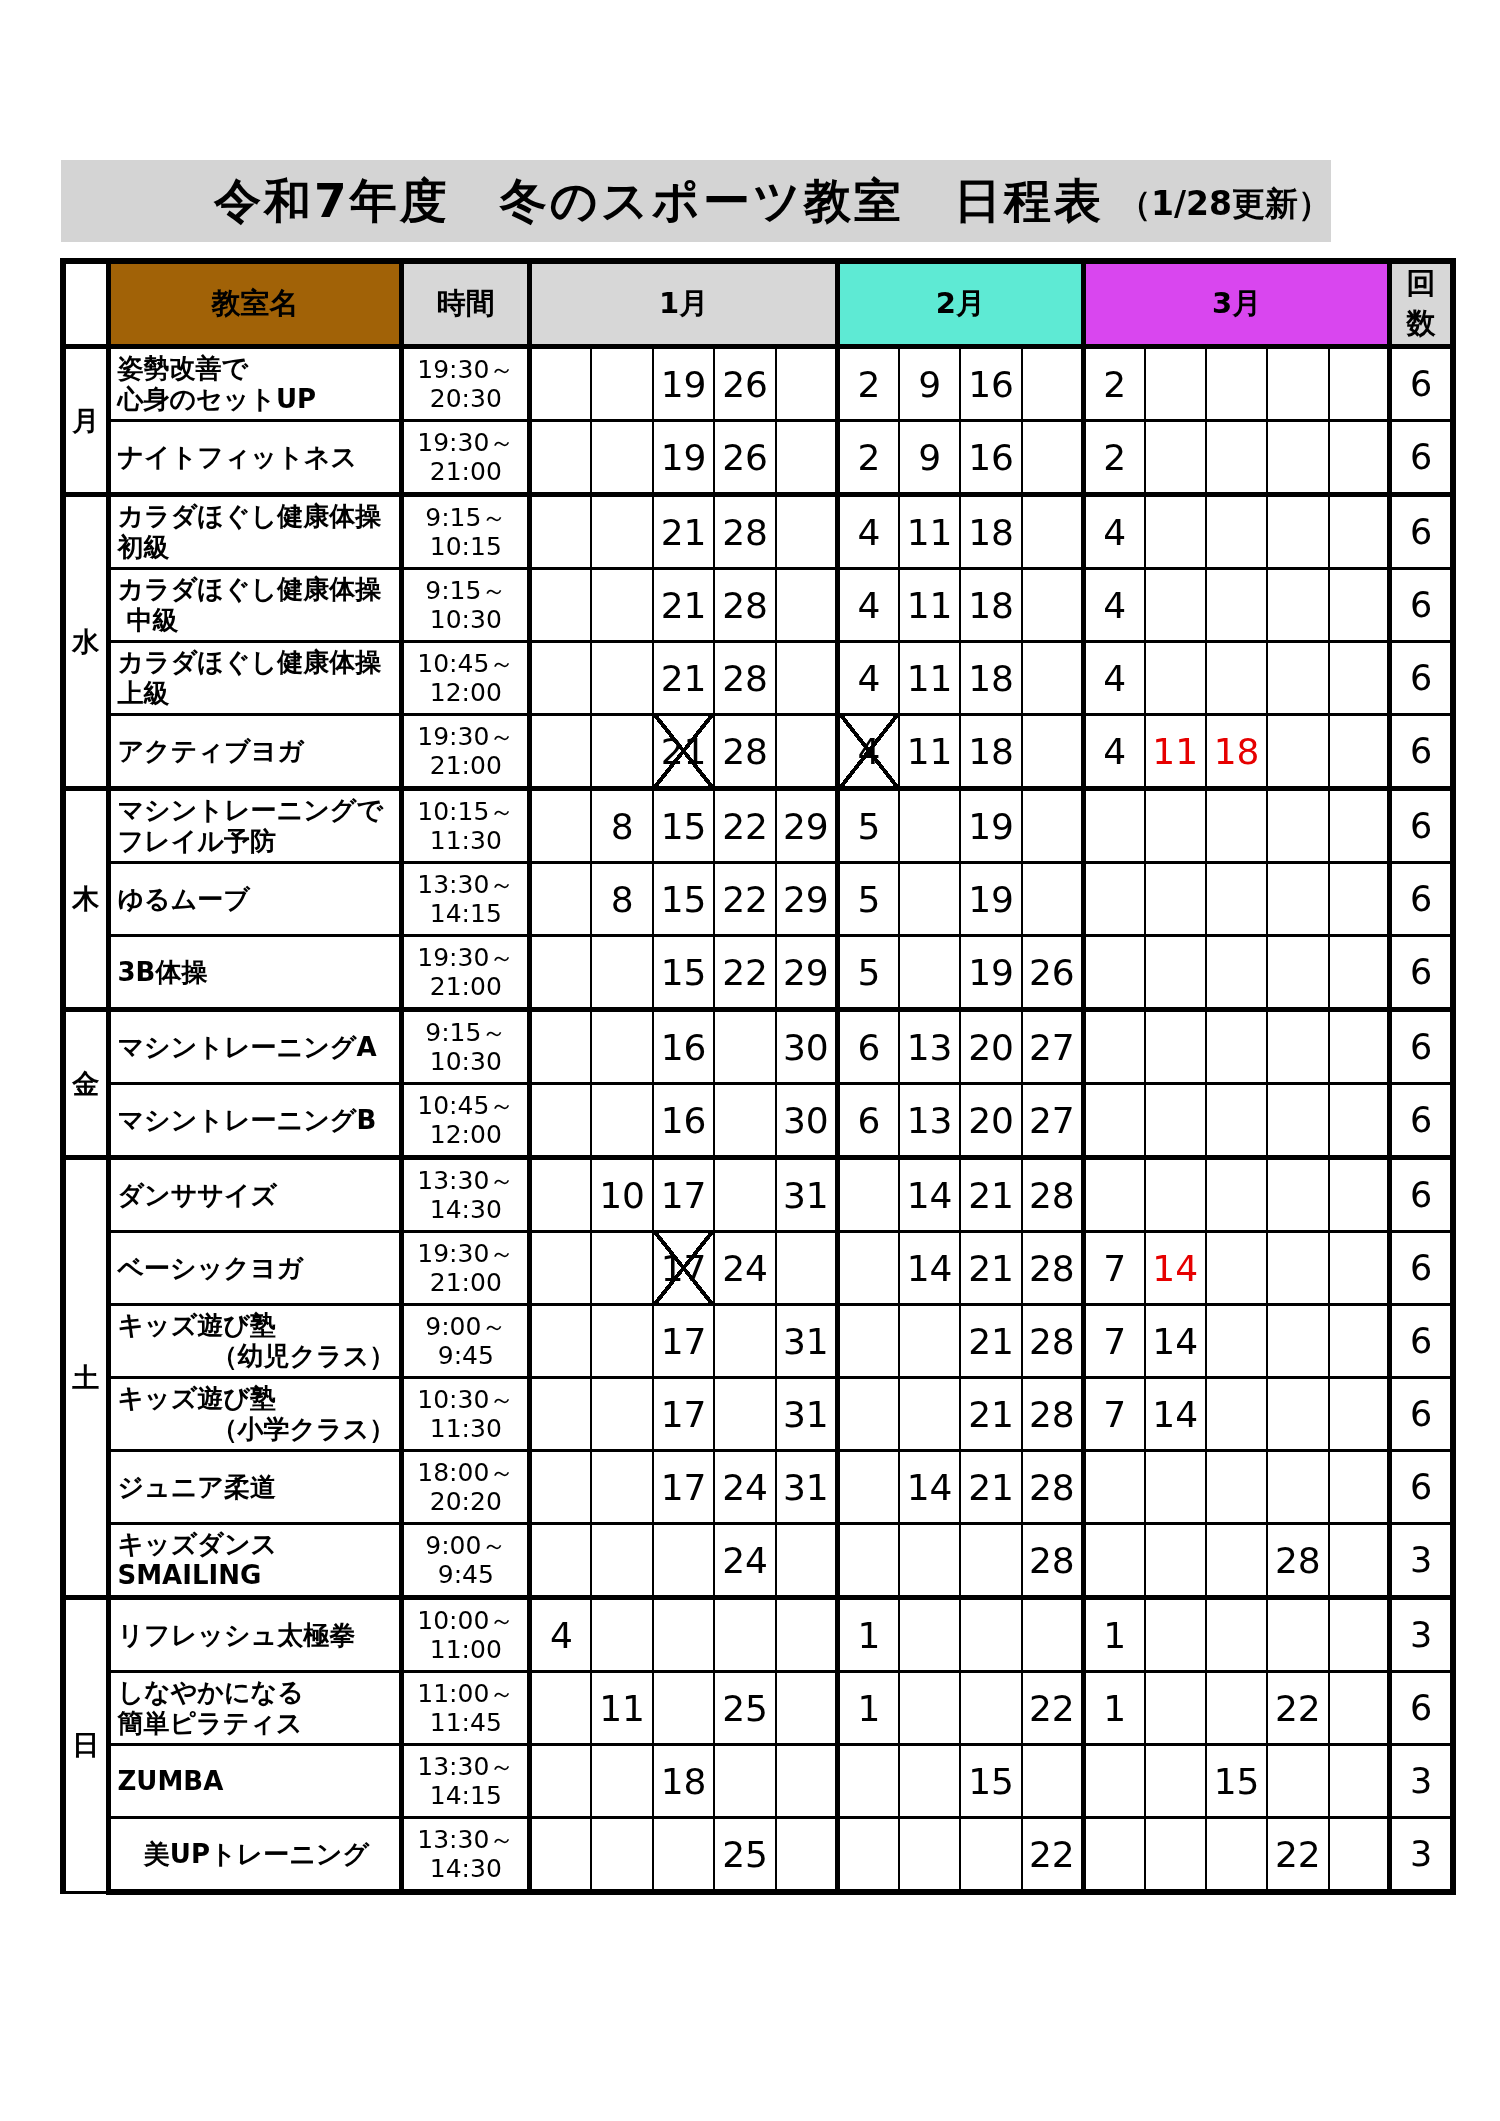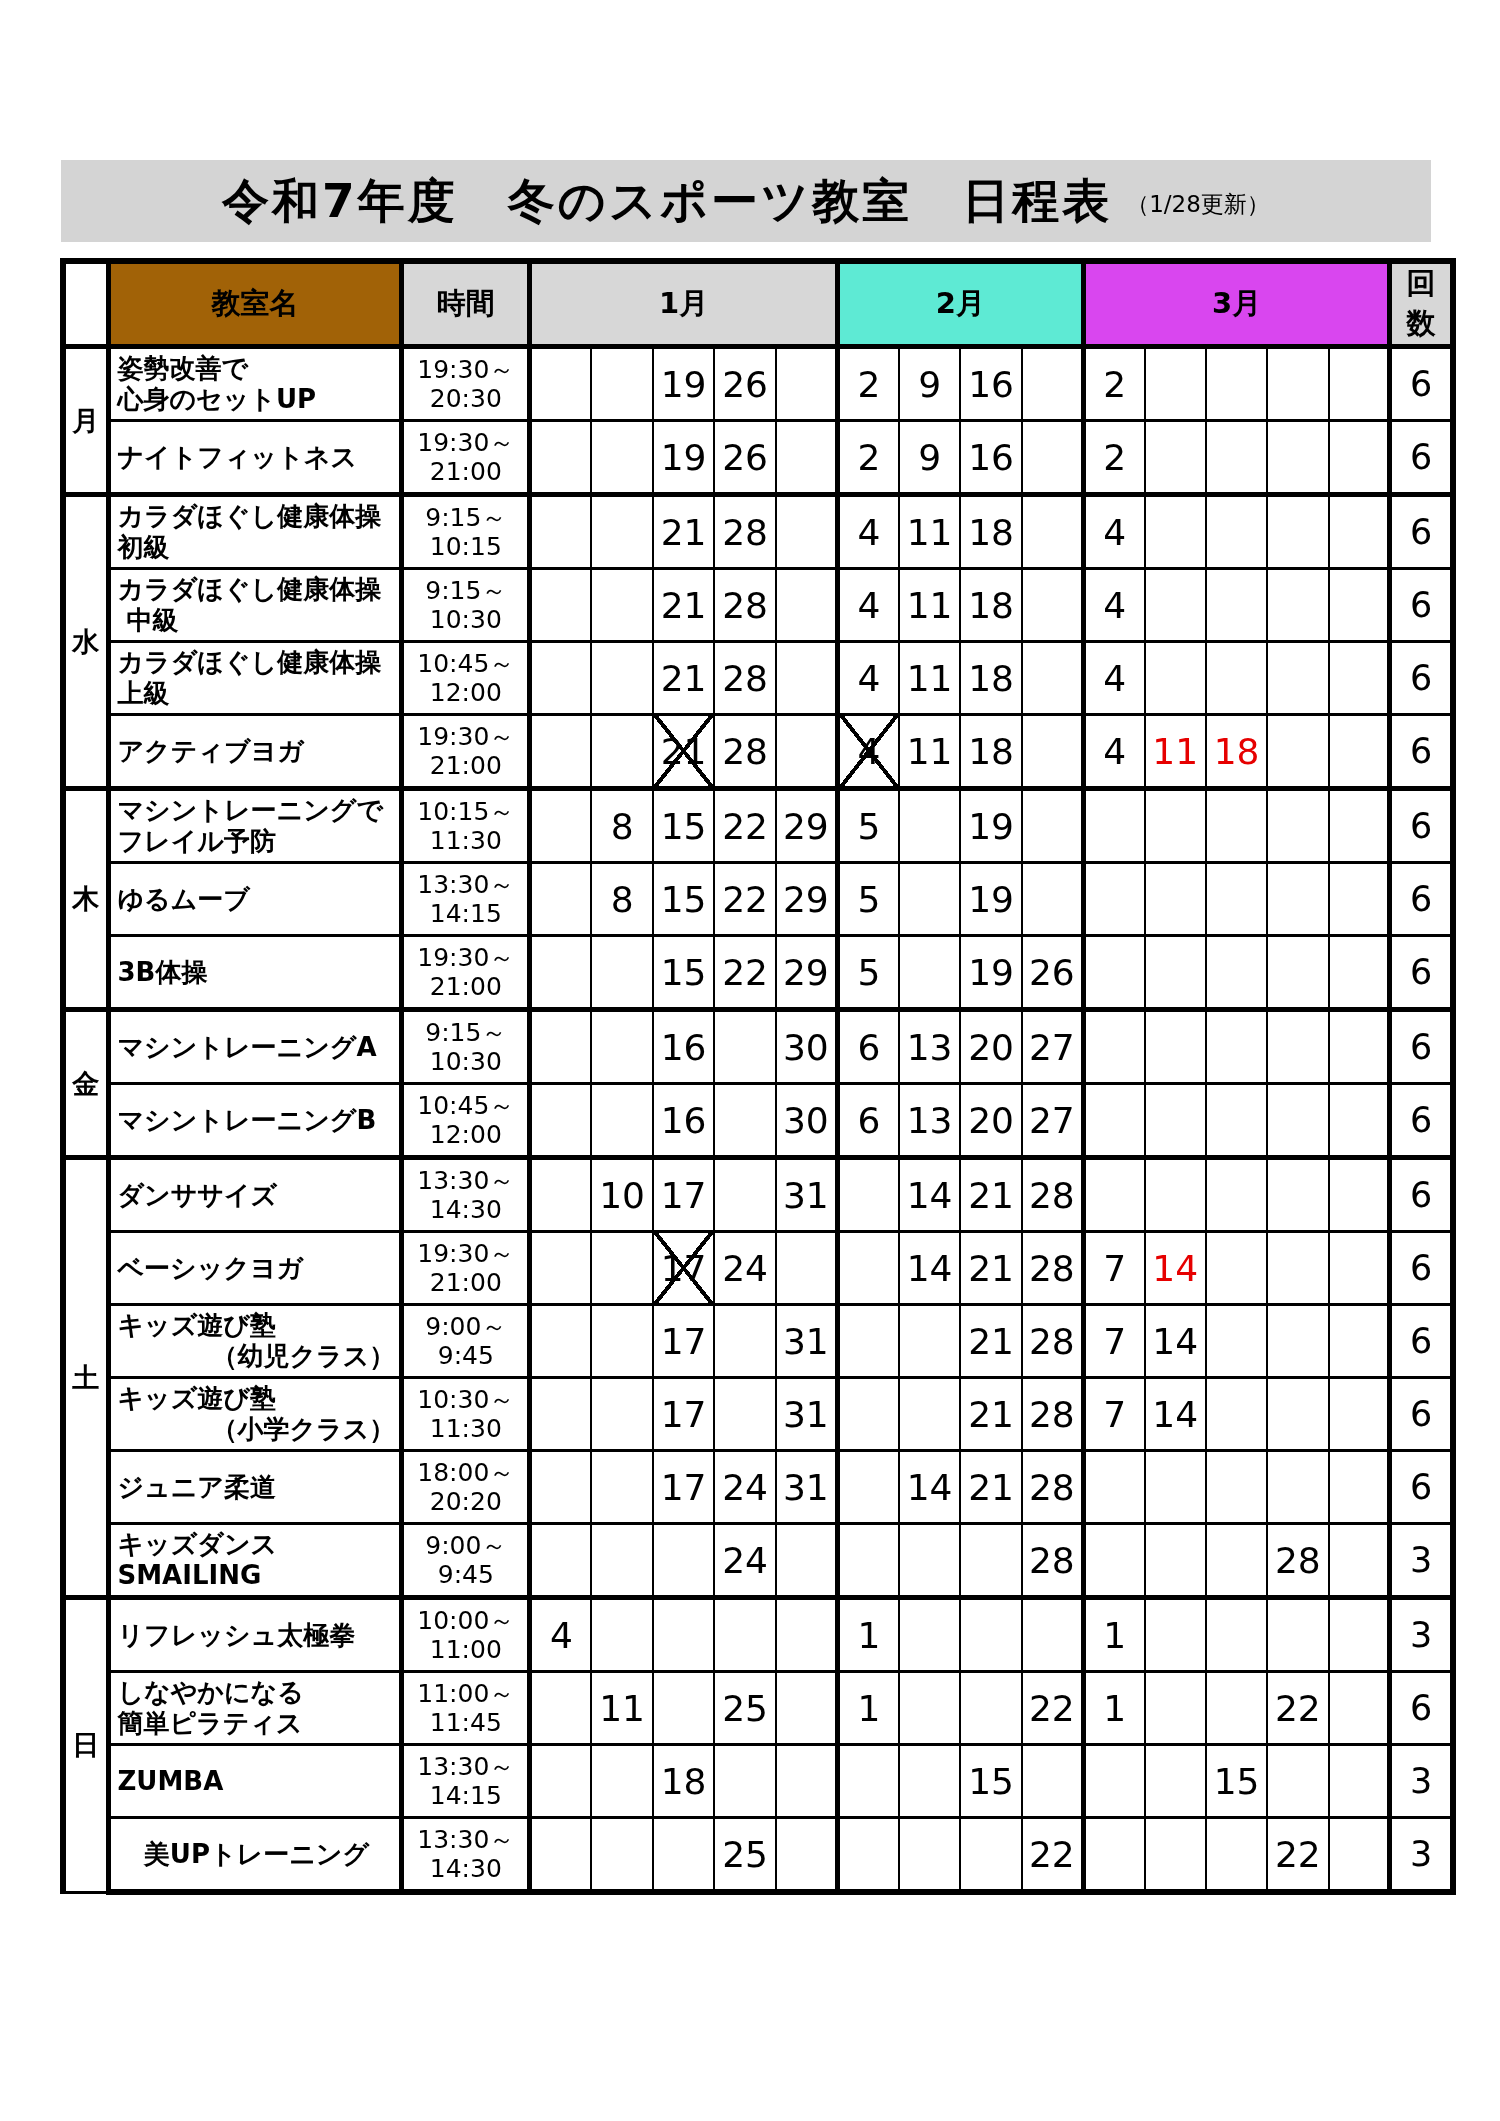--- a/index.html
+++ b/index.html
@@ -6,30 +6,30 @@
     margin:0; padding:0;
     width:1500px; height:2121px;
     background:#ffffff;
     font-family:"DejaVu Sans","Liberation Sans",sans-serif;
     color:#000;
   }
   #page{ position:relative; width:1500px; height:2121px; overflow:hidden; }
 
   
   .title-band{
-    position:absolute; left:61px; top:160px; width:1370px; height:82px;
-    display:flex; align-items:center; justify-content:center;
+    position:absolute; left:61px; top:160px; width:1270px; height:82px;
+    display:flex; align-items:center; justify-content:flex-end;
     gap:14px;
   }
   .title-main{
     font-size:47px; font-weight:900; letter-spacing:3px;
     white-space:nowrap;
   }
   .title-update{
-    font-size:23px; font-weight:400; letter-spacing:0px;
+    font-size:33px; font-weight:700; letter-spacing:0px;
     white-space:nowrap; padding-top:6px;
   }
 
   
   .tbl-wrap{ position:absolute; left:60px; top:258px; }
   table{ border-collapse:collapse; table-layout:fixed; }
   td,th{
     border:2px solid #000;
     border-top-width:3px; border-bottom-width:3px;
     padding:0; overflow:hidden;

